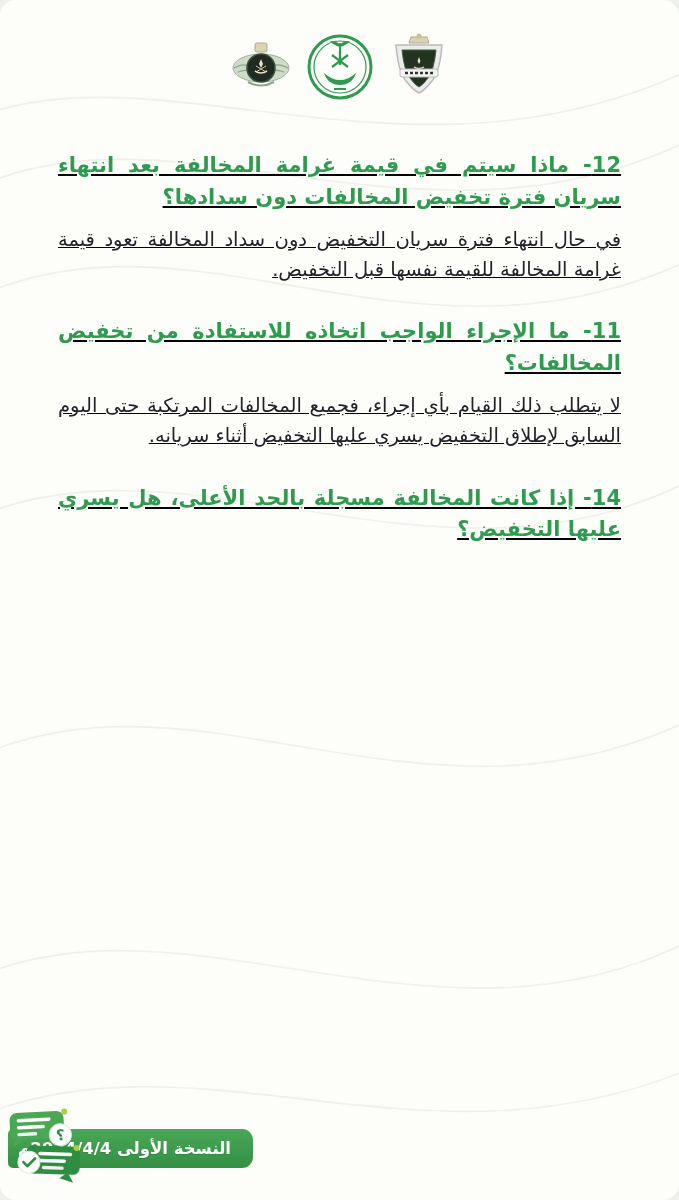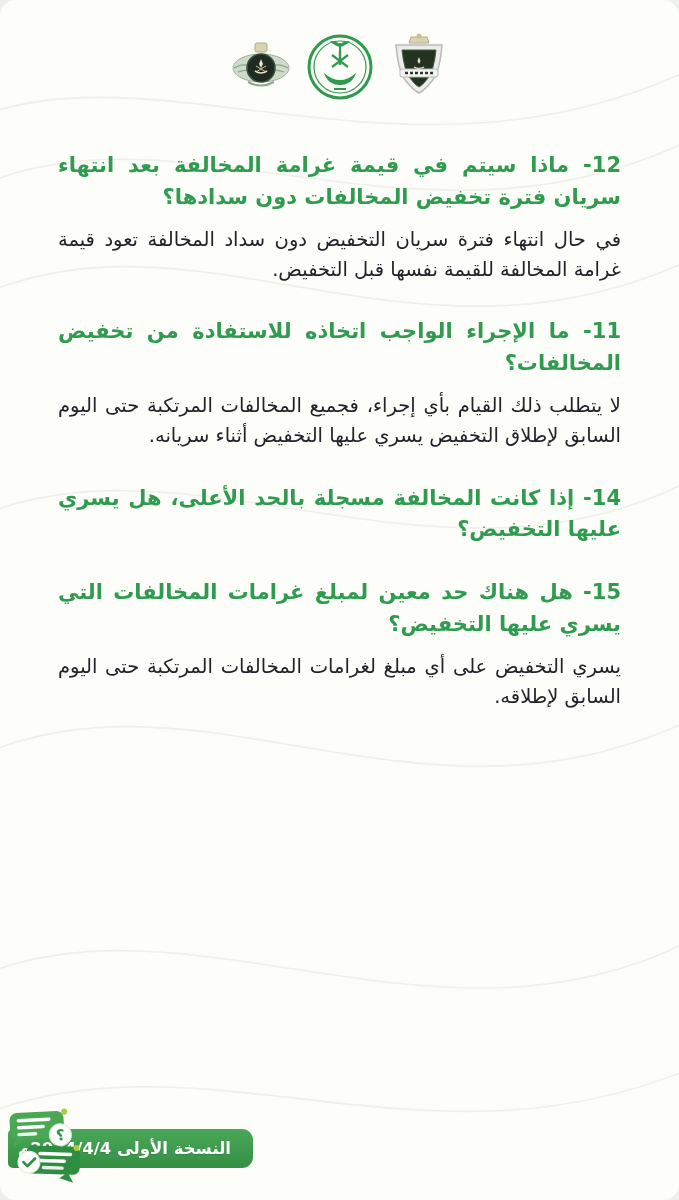--- a/index.html
+++ b/index.html
@@ -9,20 +9,21 @@
   }
   .page {
     position: relative;
     width: 679px;
     height: 1200px;
     margin: 0 auto;
     background: #fdfdfa;
     border-radius: 16px;
     overflow: hidden;
     direction: rtl;
+    text-decoration: underline;
   }
   .bg-pattern {
     position: absolute;
     inset: 0;
     pointer-events: none;
   }
   
   .logo-row {
     position: relative;
     display: flex;
@@ -153,24 +154,20 @@
 
     <div class="faq-item">
       <div class="faq-question">11- ما الإجراء الواجب اتخاذه للاستفادة من تخفيض المخالفات؟</div>
       <div class="faq-answer">لا يتطلب ذلك القيام بأي إجراء، فجميع المخالفات المرتكبة حتى اليوم السابق لإطلاق التخفيض يسري عليها التخفيض أثناء سريانه.</div>
     </div>
 
     <div class="faq-item">
       <div class="faq-question">14- إذا كانت المخالفة مسجلة بالحد الأعلى، هل يسري عليها التخفيض؟</div>
     </div>
 
-    <div class="faq-item">
-      <div class="faq-question">15- هل هناك حد معين لمبلغ غرامات المخالفات التي يسري عليها التخفيض؟</div>
-      <div class="faq-answer">يسري التخفيض على أي مبلغ لغرامات المخالفات المرتكبة حتى اليوم السابق لإطلاقه.</div>
-    </div>
 
   </div>
 
   <div class="footer">
     <div class="version-bar">
       <span class="version-text">النسخة الأولى 2024/4/4م</span>
     </div>
 
     <svg class="footer-icon" width="86" height="80" viewBox="0 0 86 80" xmlns="http://www.w3.org/2000/svg">
 

